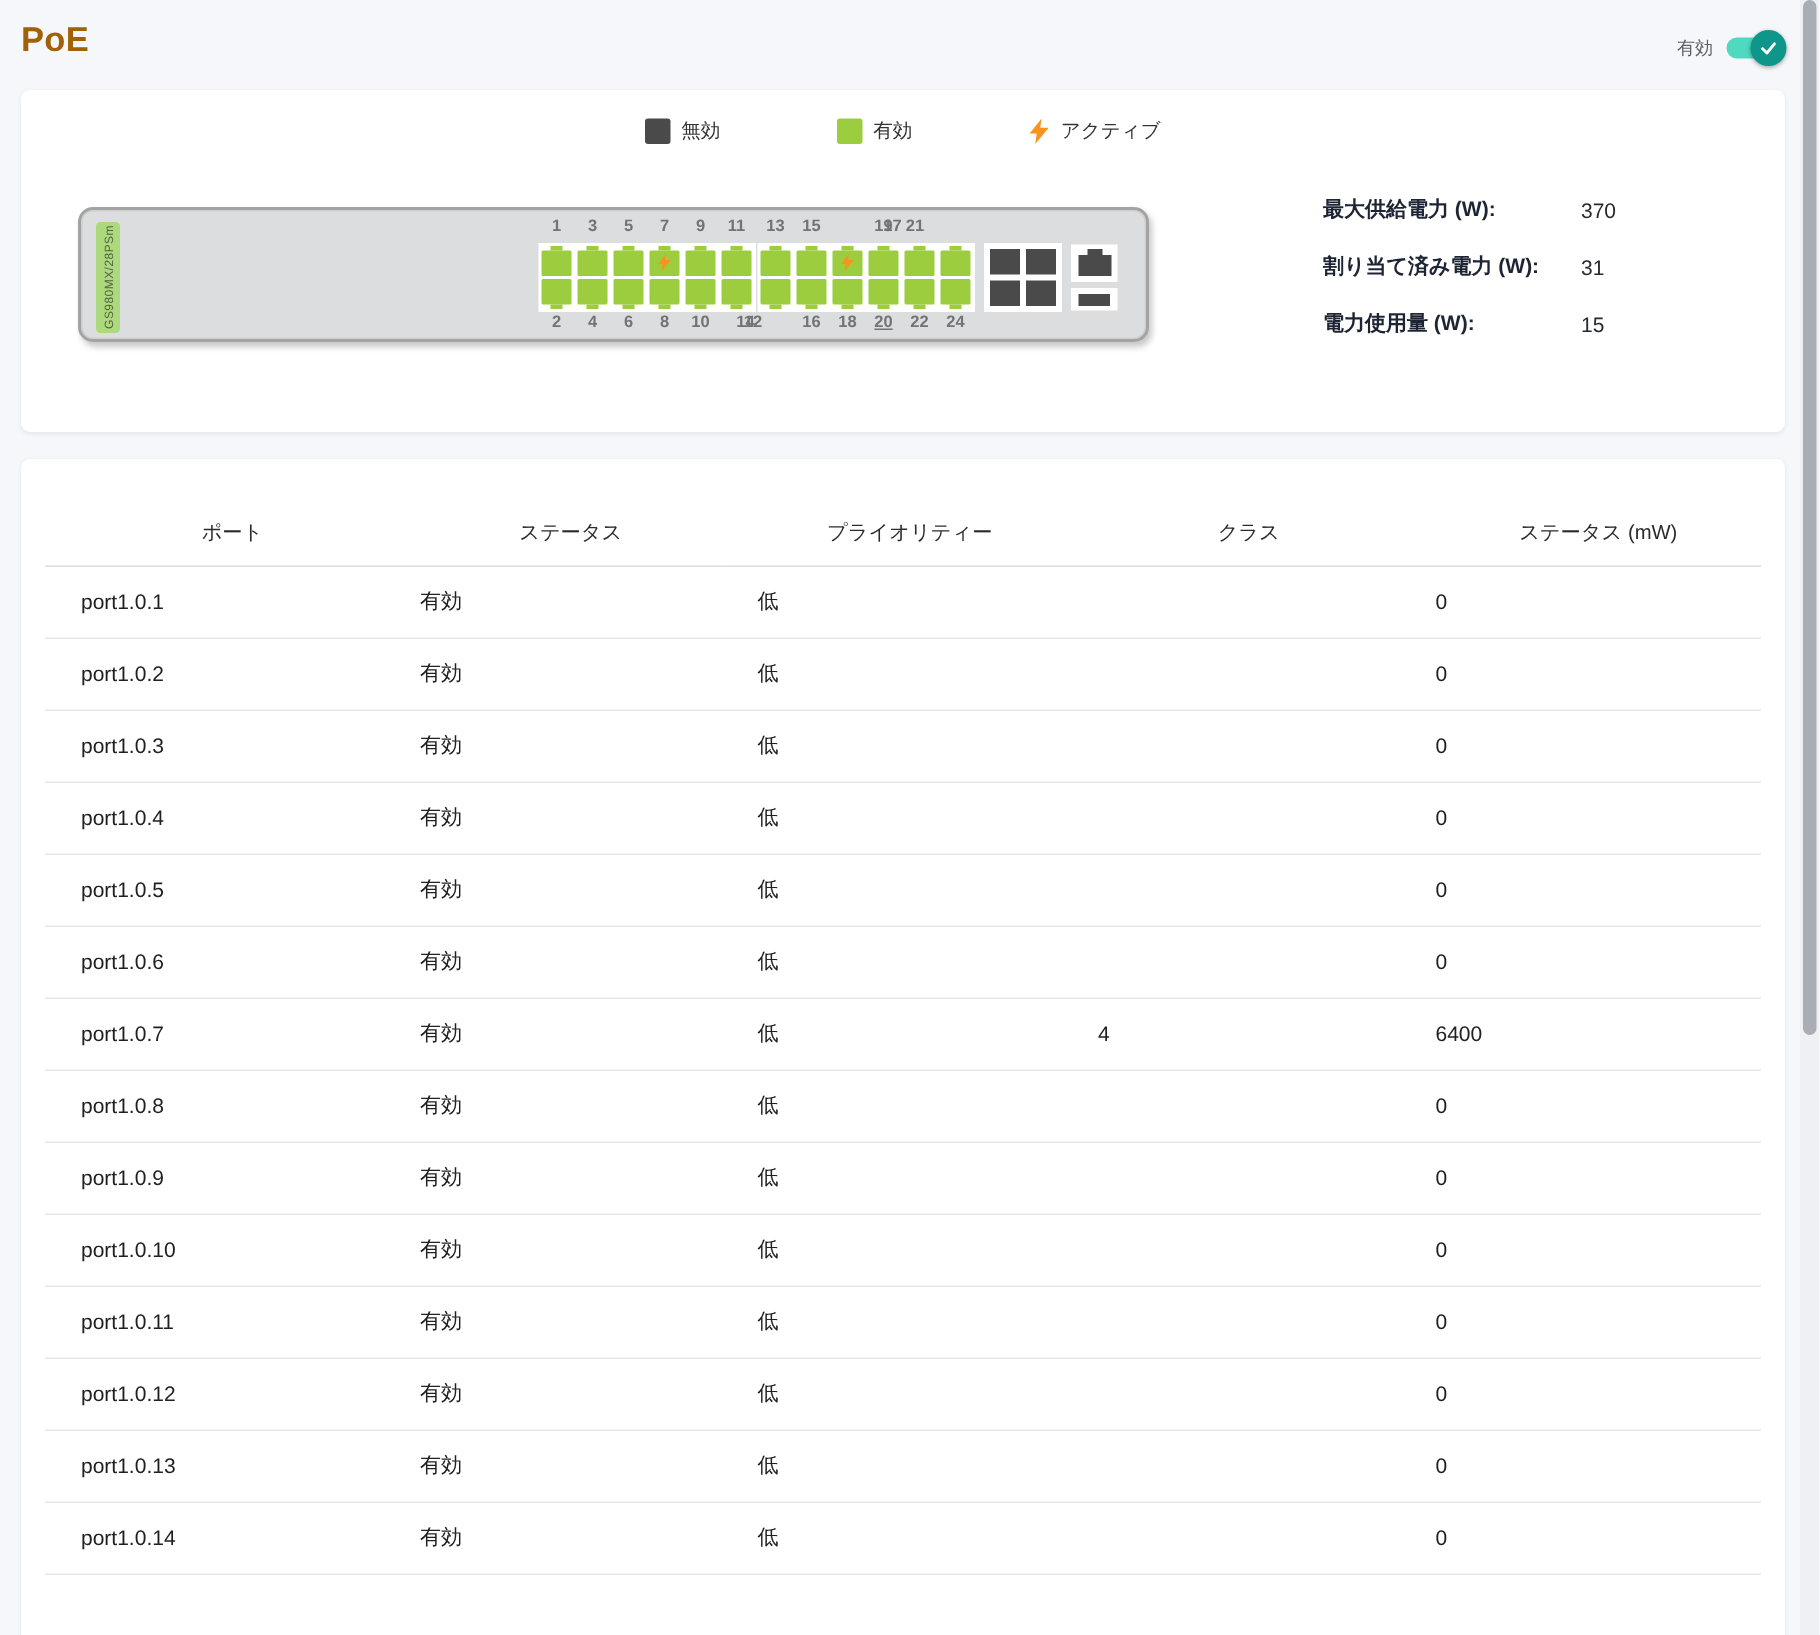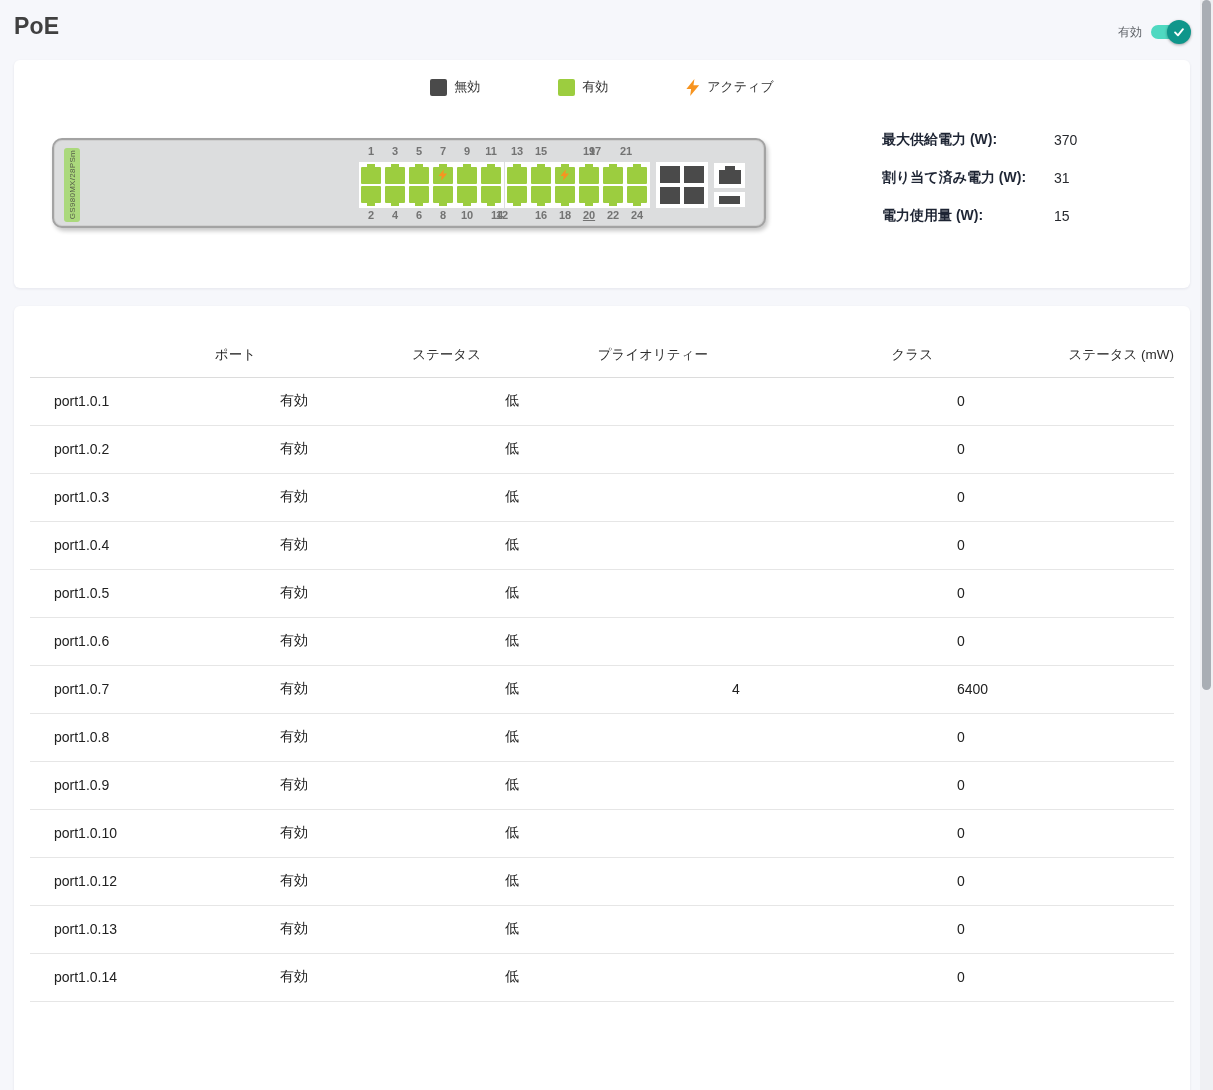--- a/index.html
+++ b/index.html
@@ -2,21 +2,21 @@
 <html style="--teal-track: #4fd9c1; --teal-knob: #0f968b; --port-green: #9ccd3f; --label-green: #abd97c; --dark-port: #4a4a4a; --orange: #f79420;"><head>
 <meta charset="utf-8">
 <style>
   * { margin:0; padding:0; box-sizing:border-box; }
   html,body { width:1213px; height:1090px; overflow:hidden; }
   body { font-family:"Liberation Sans","DejaVu Sans",sans-serif; background:#f6f7fb; color:#212121; position:relative; }
   .page { position:absolute; inset:0; }
 
   
   .page-header { position:relative; height:60px; }
-  .page-title { position:absolute; left:14px; top:13px; font-size:23px; font-weight:700; color:#404040; letter-spacing:.2px; }
+  .page-title { position:absolute; left:14px; top:13px; font-size:23px; font-weight:700; color:#a16207; letter-spacing:.2px; }
   .enable-wrap { position:absolute; right:24px; top:20px; display:flex; align-items:center; gap:9px; height:24px; }
   .enable-label { font-size:12px; color:#5f6368; }
   .toggle { position:relative; width:38px; height:24px; cursor:pointer; }
   .toggle .track { position:absolute; left:0; top:5px; width:38px; height:14px; border-radius:7px; background:var(--teal-track); }
   .toggle .knob { position:absolute; right:-2px; top:0; width:24px; height:24px; border-radius:50%; background:var(--teal-knob); box-shadow:0 1px 3px rgba(0,0,0,.35); display:flex; align-items:center; justify-content:center; }
 
   
   .card { position:absolute; left:14px; width:1176px; background:#fff; border-radius:6px; box-shadow:0 1px 3px rgba(25,30,60,.08); }
   .card-status { top:60px; height:228px; }
   .card-table { top:306px; height:830px; }
@@ -57,21 +57,21 @@
   .power-row .pvalue { font-size:14px; color:#27292e; }
 
   
   .threshold-row { display:flex; align-items:center; margin:21px 0 0 40px; height:40px; }
   .threshold-label { font-size:14px; font-weight:700; color:#1d2433; margin-right:11px; }
   .threshold-value { font-size:14px; color:#27292e; margin-right:21px; }
   .edit-btn { width:40px; height:40px; border:none; background:#f0f2f8; border-radius:4px; cursor:pointer; display:flex; align-items:center; justify-content:center; }
 
   
   table { width:1144px; margin:27px 16px 0; border-collapse:collapse; table-layout:fixed; }
-  th { height:44px; text-align:right; padding-left:24px; font-size:13.5px; font-weight:400; color:#2b2b2b; border-bottom:1px solid #dcdcdc; }
+  th { height:44px; text-align:center; padding-left:24px; font-size:13.5px; font-weight:400; color:#2b2b2b; border-bottom:1px solid #dcdcdc; }
   td { height:48px; padding-left:24px; font-size:14px; color:#212121; border-bottom:1px solid #e6e6e6; }
 
   
   .scrollbar { position:absolute; right:0; top:0; width:13px; height:1090px; background:#eff0f3; }
   .scrollbar .thumb { position:absolute; left:2px; top:0; width:9px; height:690px; background:#a9aeb4; border-radius:5px; }
 </style>
 </head>
 <body>
 
 <div class="page">
@@ -121,21 +121,21 @@
           <span style="left: 305px;">1</span>
           <span style="left: 329px;">3</span>
           <span style="left: 353px;">5</span>
           <span style="left: 377px;">7</span>
           <span style="left: 401px;">9</span>
           <span style="left: 425px;">11</span>
           <span style="left: 451px;">13</span>
           <span style="left: 475px;">15</span>
           <span style="left: 499px; margin-left: 30px;">17</span>
           <span style="left: 523px;">19</span>
-          <span style="left: 560px; text-align: center;">21</span>
+          <span style="left: 544px; text-align: center;">21</span>
           <span style="left: 571px; margin-top: 24px;">23</span>
         </div>
       <div class="strip s1" id="strip0">
           <div class="port-col">
             <div class="port">
               <div class="notch"></div>
               <div class="pbody"></div>
             </div>
             <div class="port">
               <div class="pbody"></div>
@@ -390,20 +390,27 @@
             <td>0</td>
           </tr>
           <tr>
             <td>port1.0.10</td>
             <td>有効</td>
             <td>低</td>
             <td></td>
             <td>0</td>
           </tr>
           <tr>
+            <td>port1.0.11</td>
+            <td>有効</td>
+            <td>低</td>
+            <td></td>
+            <td>0</td>
+          </tr>
+          <tr>
             <td>port1.0.12</td>
             <td>有効</td>
             <td>低</td>
             <td></td>
             <td>0</td>
           </tr>
           <tr>
             <td>port1.0.13</td>
             <td>有効</td>
             <td>低</td>

